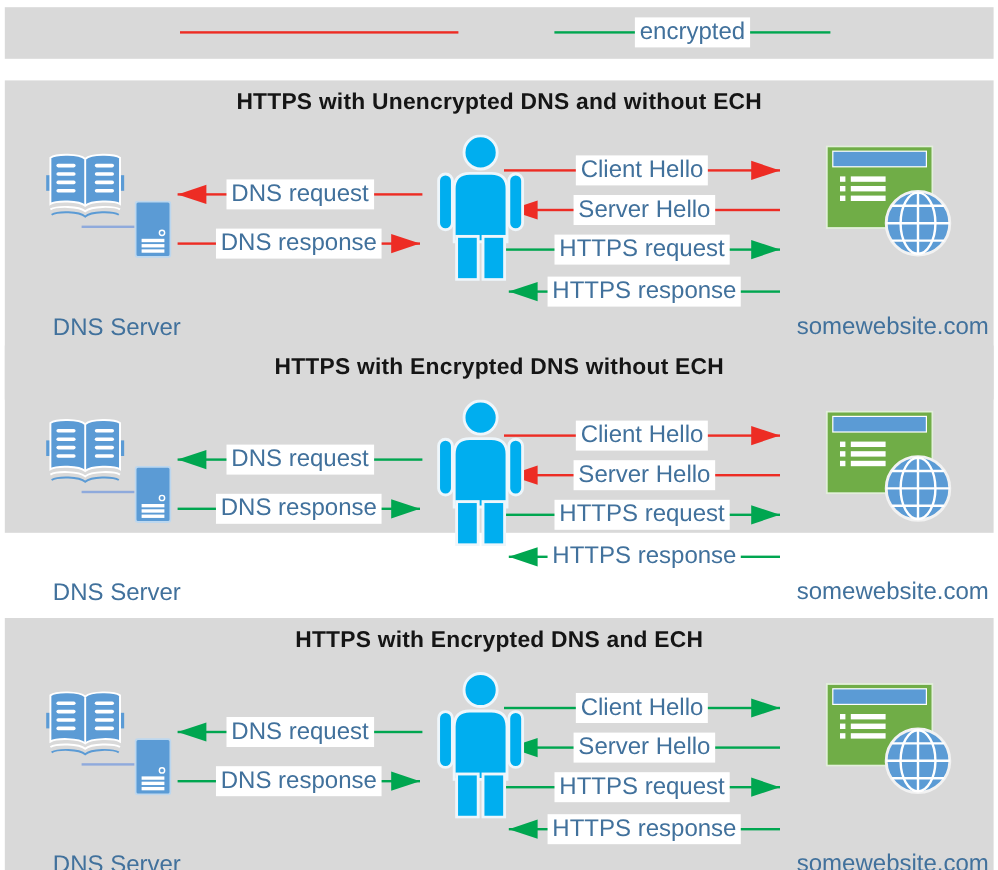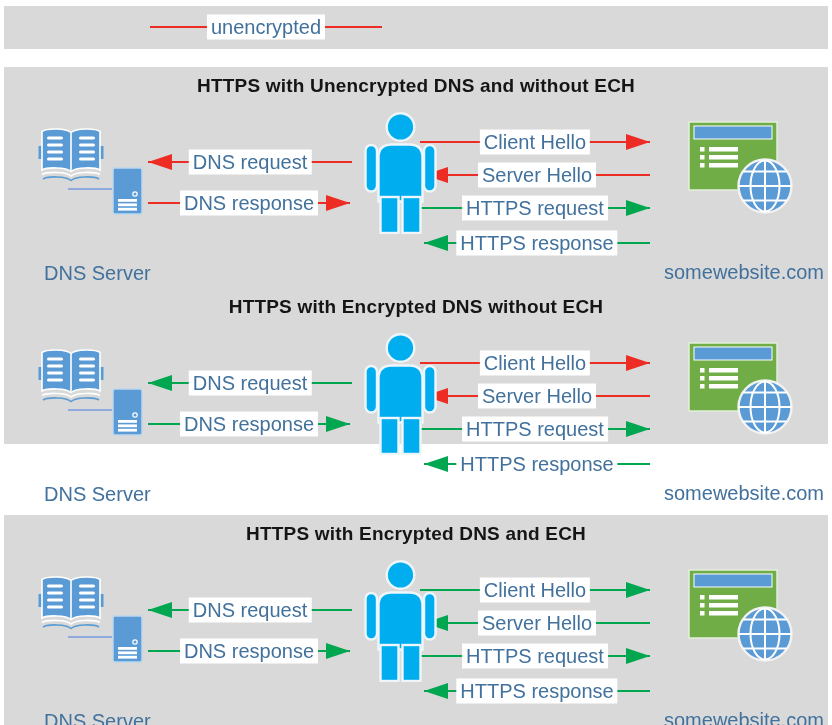--- a/index.html
+++ b/index.html
@@ -44,21 +44,24 @@
   .person-g{fill:var(--person-blue);stroke:#eef6fb;stroke-width:2.4;}
   .globe-grid{stroke:#ffffff;stroke-width:2;fill:none;}
 </style>
 </head>
 <body>
 
 <div class="canvas">
   <div class="bar legend" id="legend">
       <div class="msg-row" style="left: 146px; top: 8px; width: 232px;">
     <div class="line" style="background: rgb(237, 44, 36);"></div>
-    <div class="msg-label">unencrypted</div>
+  </div>
+      <div class="msg-row" style="left: 458px; top: 8px; width: 230px;">
+    <div class="line" style="background: rgb(0, 166, 80);"></div>
+    <div class="msg-label">encrypted</div>
   </div>
     </div>
   <div id="panels">
       <section class="panel" style="top: 67px; height: 266px;">
     <h2 class="title">HTTPS with Unencrypted DNS and without ECH</h2>
 
     <div class="rows">
           <div class="msg-row" style="left: 144px; top: 82px; width: 204px;">
             <div class="line" style="background: rgb(237, 44, 36);"></div>
             <div class="ahead ahead-left" style="border-right-color: rgb(237, 44, 36);"></div>

